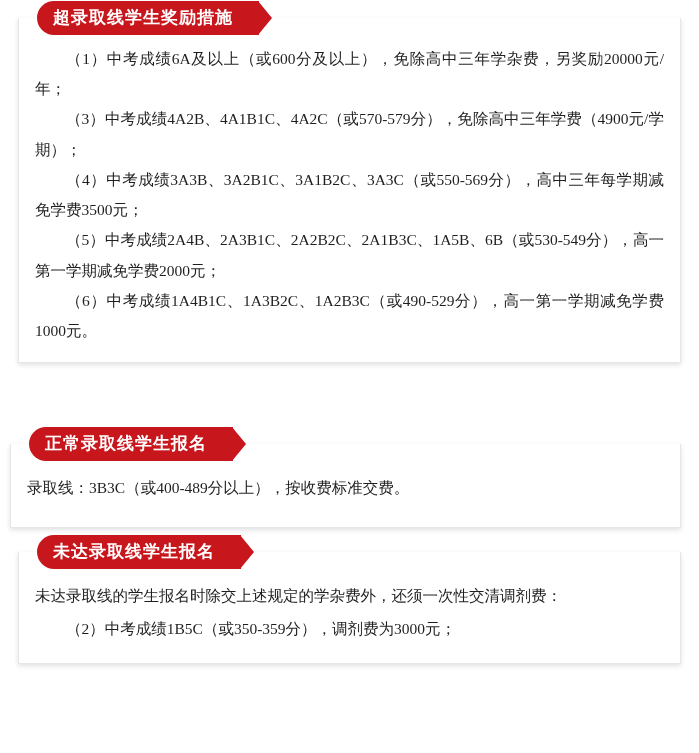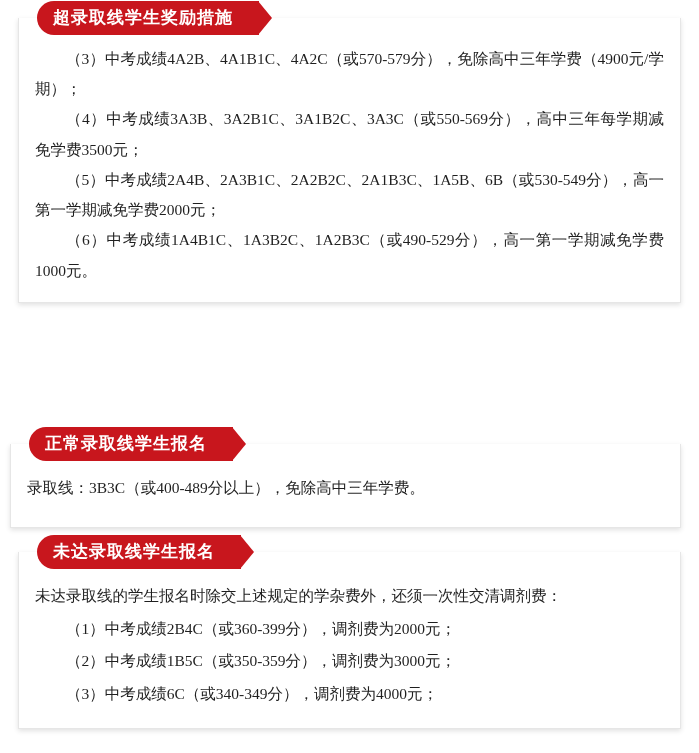--- a/index.html
+++ b/index.html
@@ -105,46 +105,45 @@
 <body>
 
 <div class="page">
 
   <div class="section sec1">
     <div class="card">
       <div class="ribbon-wrap">
         <div class="ribbon">超录取线学生奖励措施</div>
       </div>
       <div class="body-text">
+        <p class="para">（1）中考成绩6A及以上（或600分及以上），免除高中三年学杂费，另奖励20000元/年；</p>
         <p class="para">（3）中考成绩4A2B、4A1B1C、4A2C（或570-579分），免除高中三年学费（4900元/学期）；</p>
         <p class="para">（4）中考成绩3A3B、3A2B1C、3A1B2C、3A3C（或550-569分），高中三年每学期减免学费3500元；</p>
         <p class="para">（5）中考成绩2A4B、2A3B1C、2A2B2C、2A1B3C、1A5B、6B（或530-549分），高一第一学期减免学费2000元；</p>
         <p class="para">（6）中考成绩1A4B1C、1A3B2C、1A2B3C（或490-529分），高一第一学期减免学费1000元。</p>
       </div>
     </div>
   </div>
 
   <div class="section sec2">
     <div class="card">
       <div class="ribbon-wrap">
         <div class="ribbon">正常录取线学生报名</div>
       </div>
       <div class="body-text">
-        <p class="para noindent">录取线：3B3C（或400-489分以上），免除高中三年学费。</p>
+        <p class="para noindent">录取线：3B3C（或400-489分以上），按收费标准交费。</p>
       </div>
     </div>
   </div>
 
   <div class="section sec3">
     <div class="card">
       <div class="ribbon-wrap">
         <div class="ribbon">未达录取线学生报名</div>
       </div>
       <div class="body-text">
         <p class="para noindent">未达录取线的学生报名时除交上述规定的学杂费外，还须一次性交清调剂费：</p>
-        <p class="para">（1）中考成绩2B4C（或360-399分），调剂费为2000元；</p>
         <p class="para">（2）中考成绩1B5C（或350-359分），调剂费为3000元；</p>
-        <p class="para">（3）中考成绩6C（或340-349分），调剂费为4000元；</p>
       </div>
     </div>
   </div>
 
 </div>
 
 </body></html>

